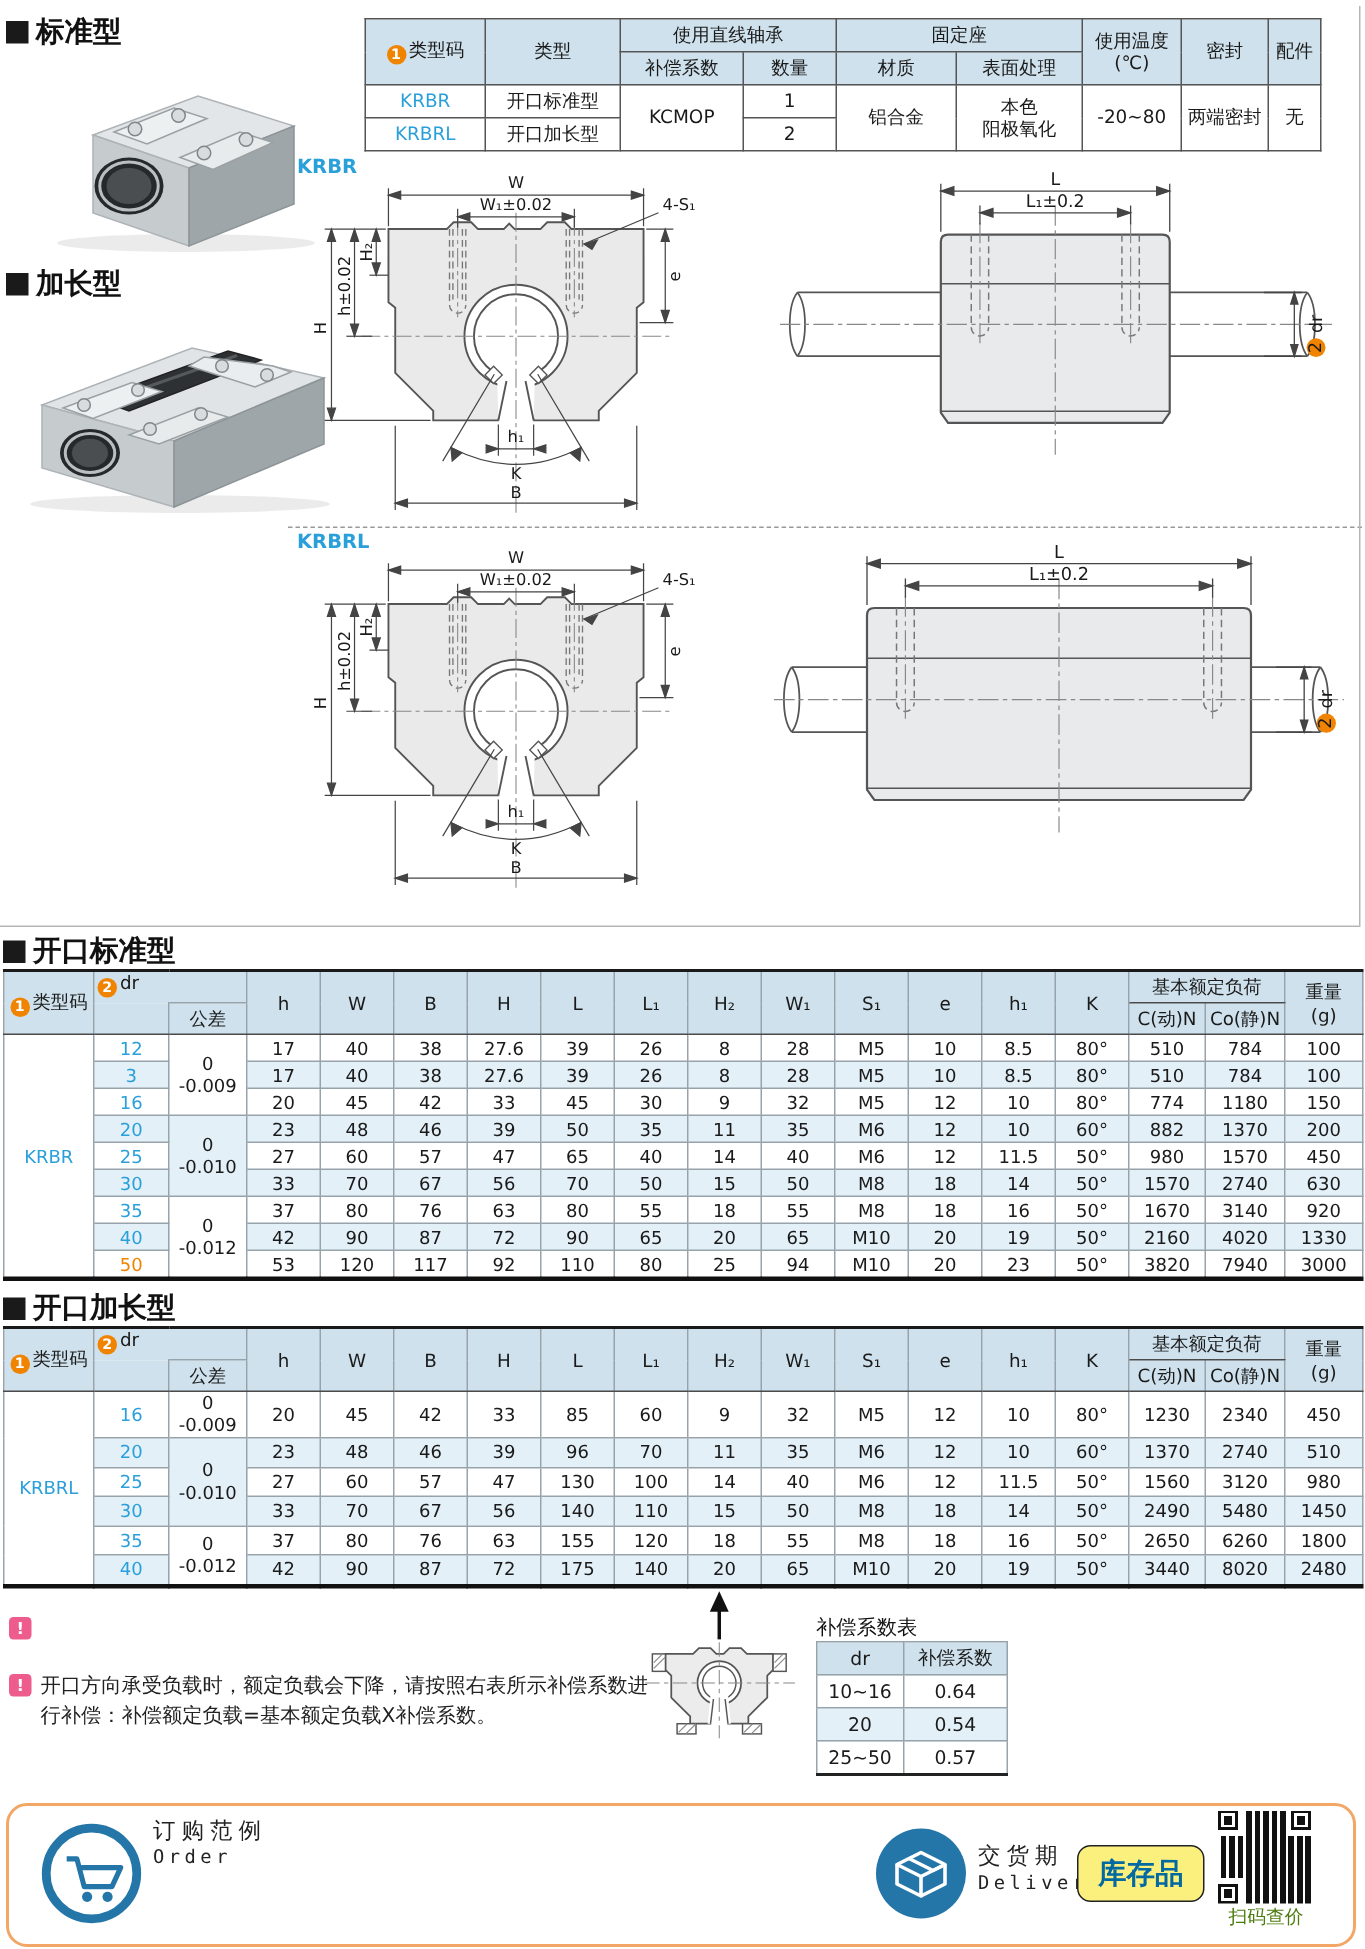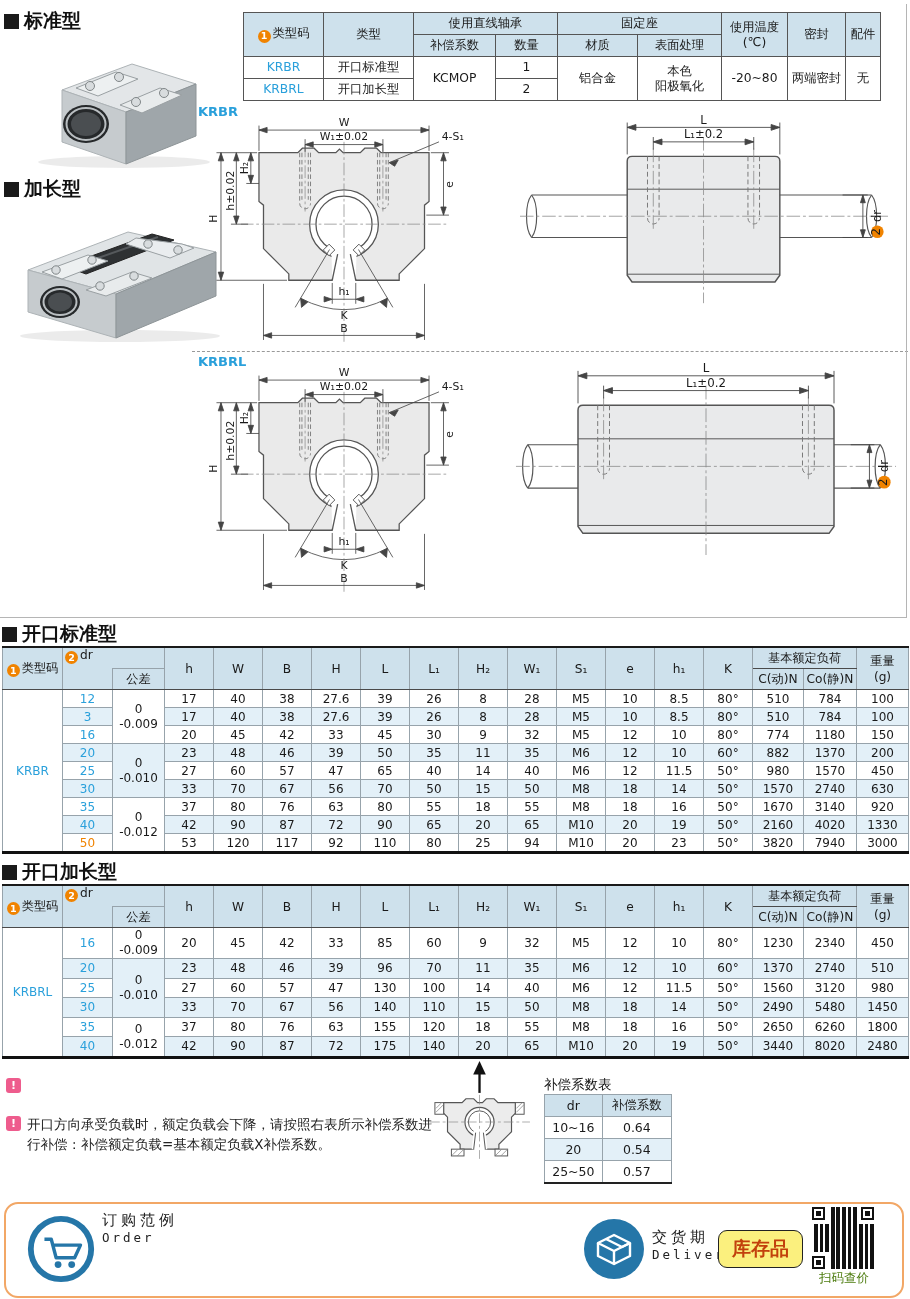--- a/index.html
+++ b/index.html
@@ -43,21 +43,21 @@
   .comp-table th{background:#CEE1EC;}
   .comp-table tr.alt td{background:#E3F0F8;}
   
   .strip{position:absolute;left:4px;top:1202px;width:896px;height:92px;border:2px solid #F2A766;border-radius:14px;background:#fff;}
   .iconlabel-cn{font-size:15px;letter-spacing:4px;color:#222;}
   .iconlabel-en{font-size:12.5px;letter-spacing:3px;color:#222;font-family:"DejaVu Sans Mono","Liberation Mono",monospace;}
   .order-table{border-collapse:collapse;width:232px;font-size:13.5px;}
   .order-table td{border:1.5px solid #444;text-align:center;height:23px;padding:0;}
   .order-table .blue{color:#2AA0DB;}
   .stock-badge{display:inline-block;background:#FBF07E;border:1.5px solid #222;border-radius:9px;
-      font-size:19px;font-weight:bold;color:#c2410c;padding:5px 13px;}
+      font-size:19px;font-weight:bold;color:#0369a1;padding:5px 13px;}
   .qr-caption{font-size:12.5px;color:#4d7c0f;text-align:center;}
   
   svg text{font-family:"DejaVu Sans","Liberation Sans",sans-serif;font-size:12px;fill:#1a1a1a;}
   .hline{position:absolute;background:#b5b5b5;}
   .vline{position:absolute;background:#b5b5b5;}
   .dashline{position:absolute;border-top:1px dashed #999;}
   .blue-label{color:#2AA0DB;font-size:13px;font-weight:bold;}
 </style>
 </head>
 <body>

